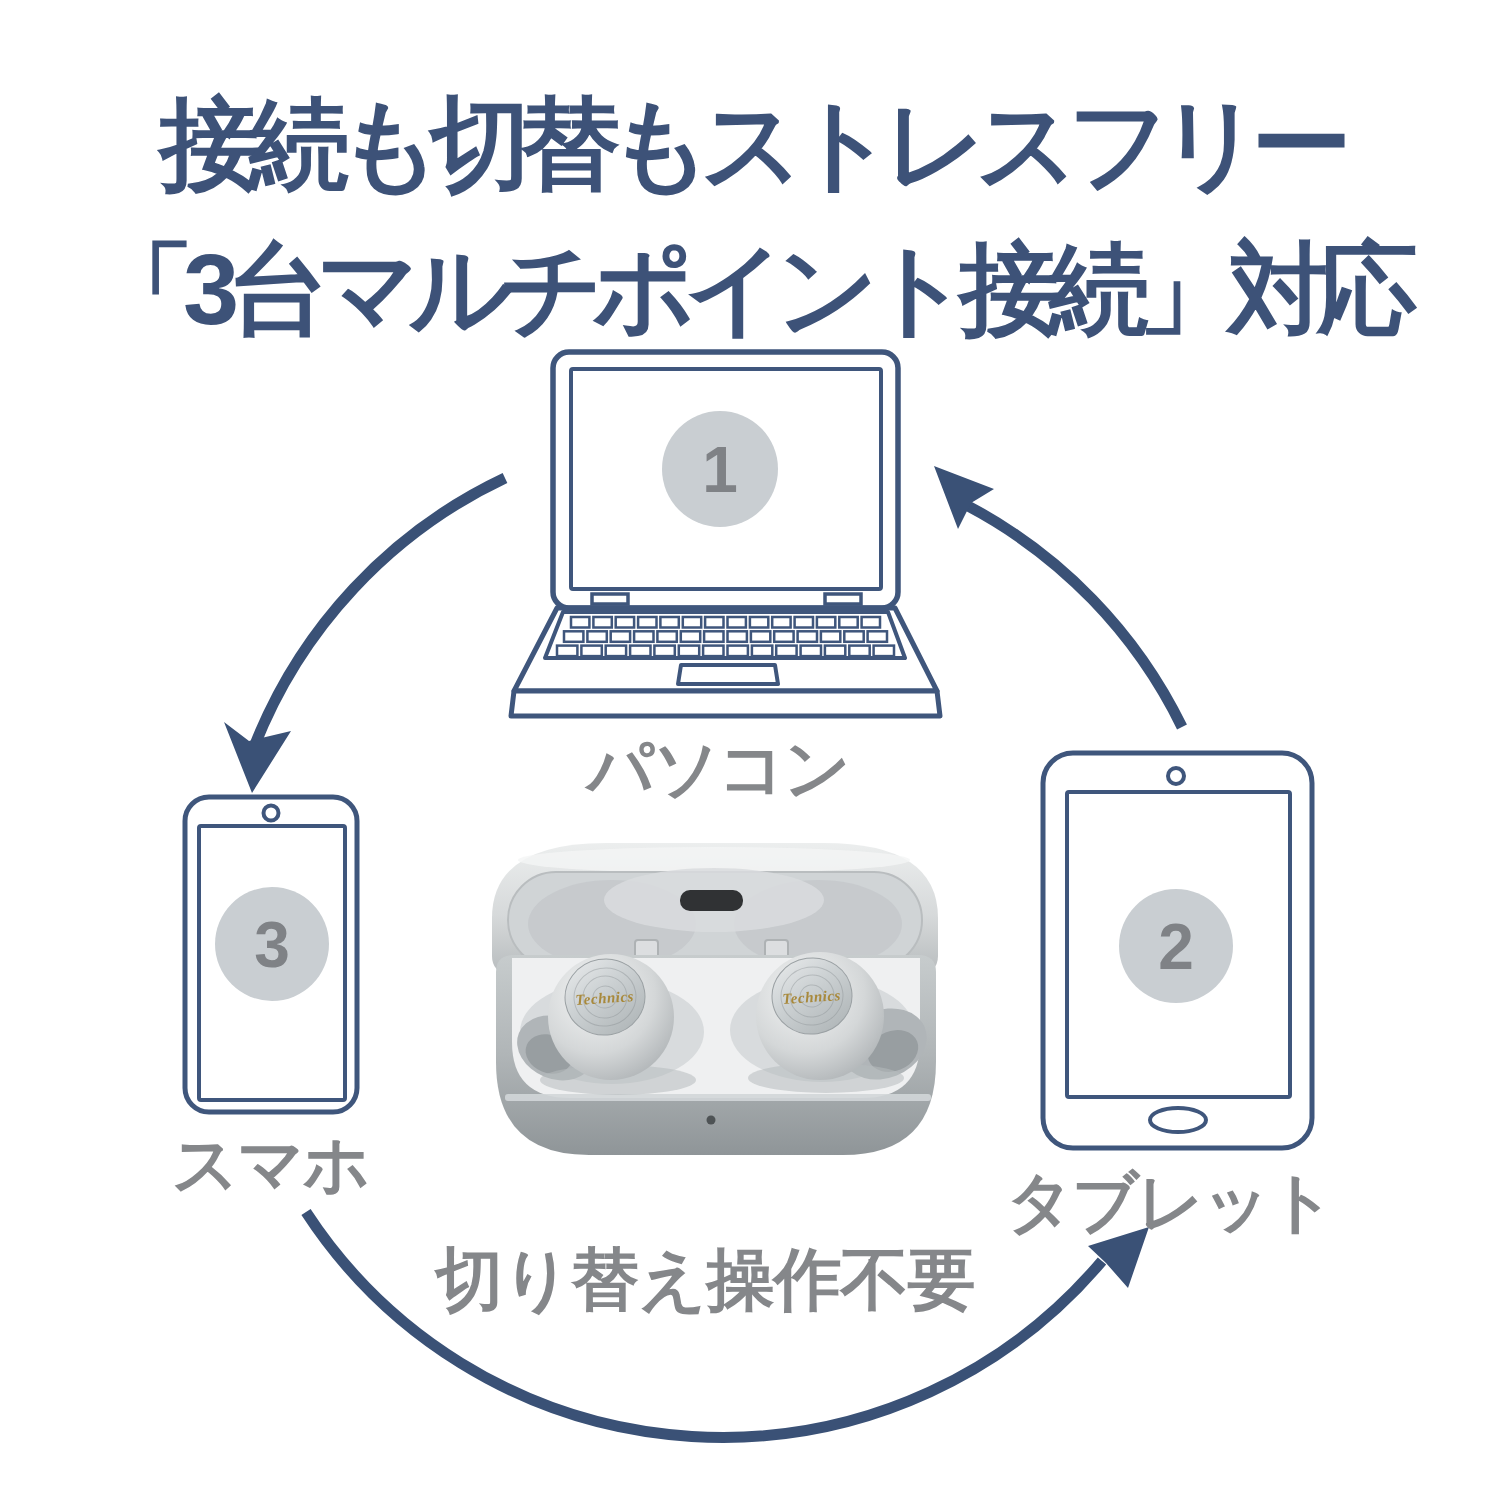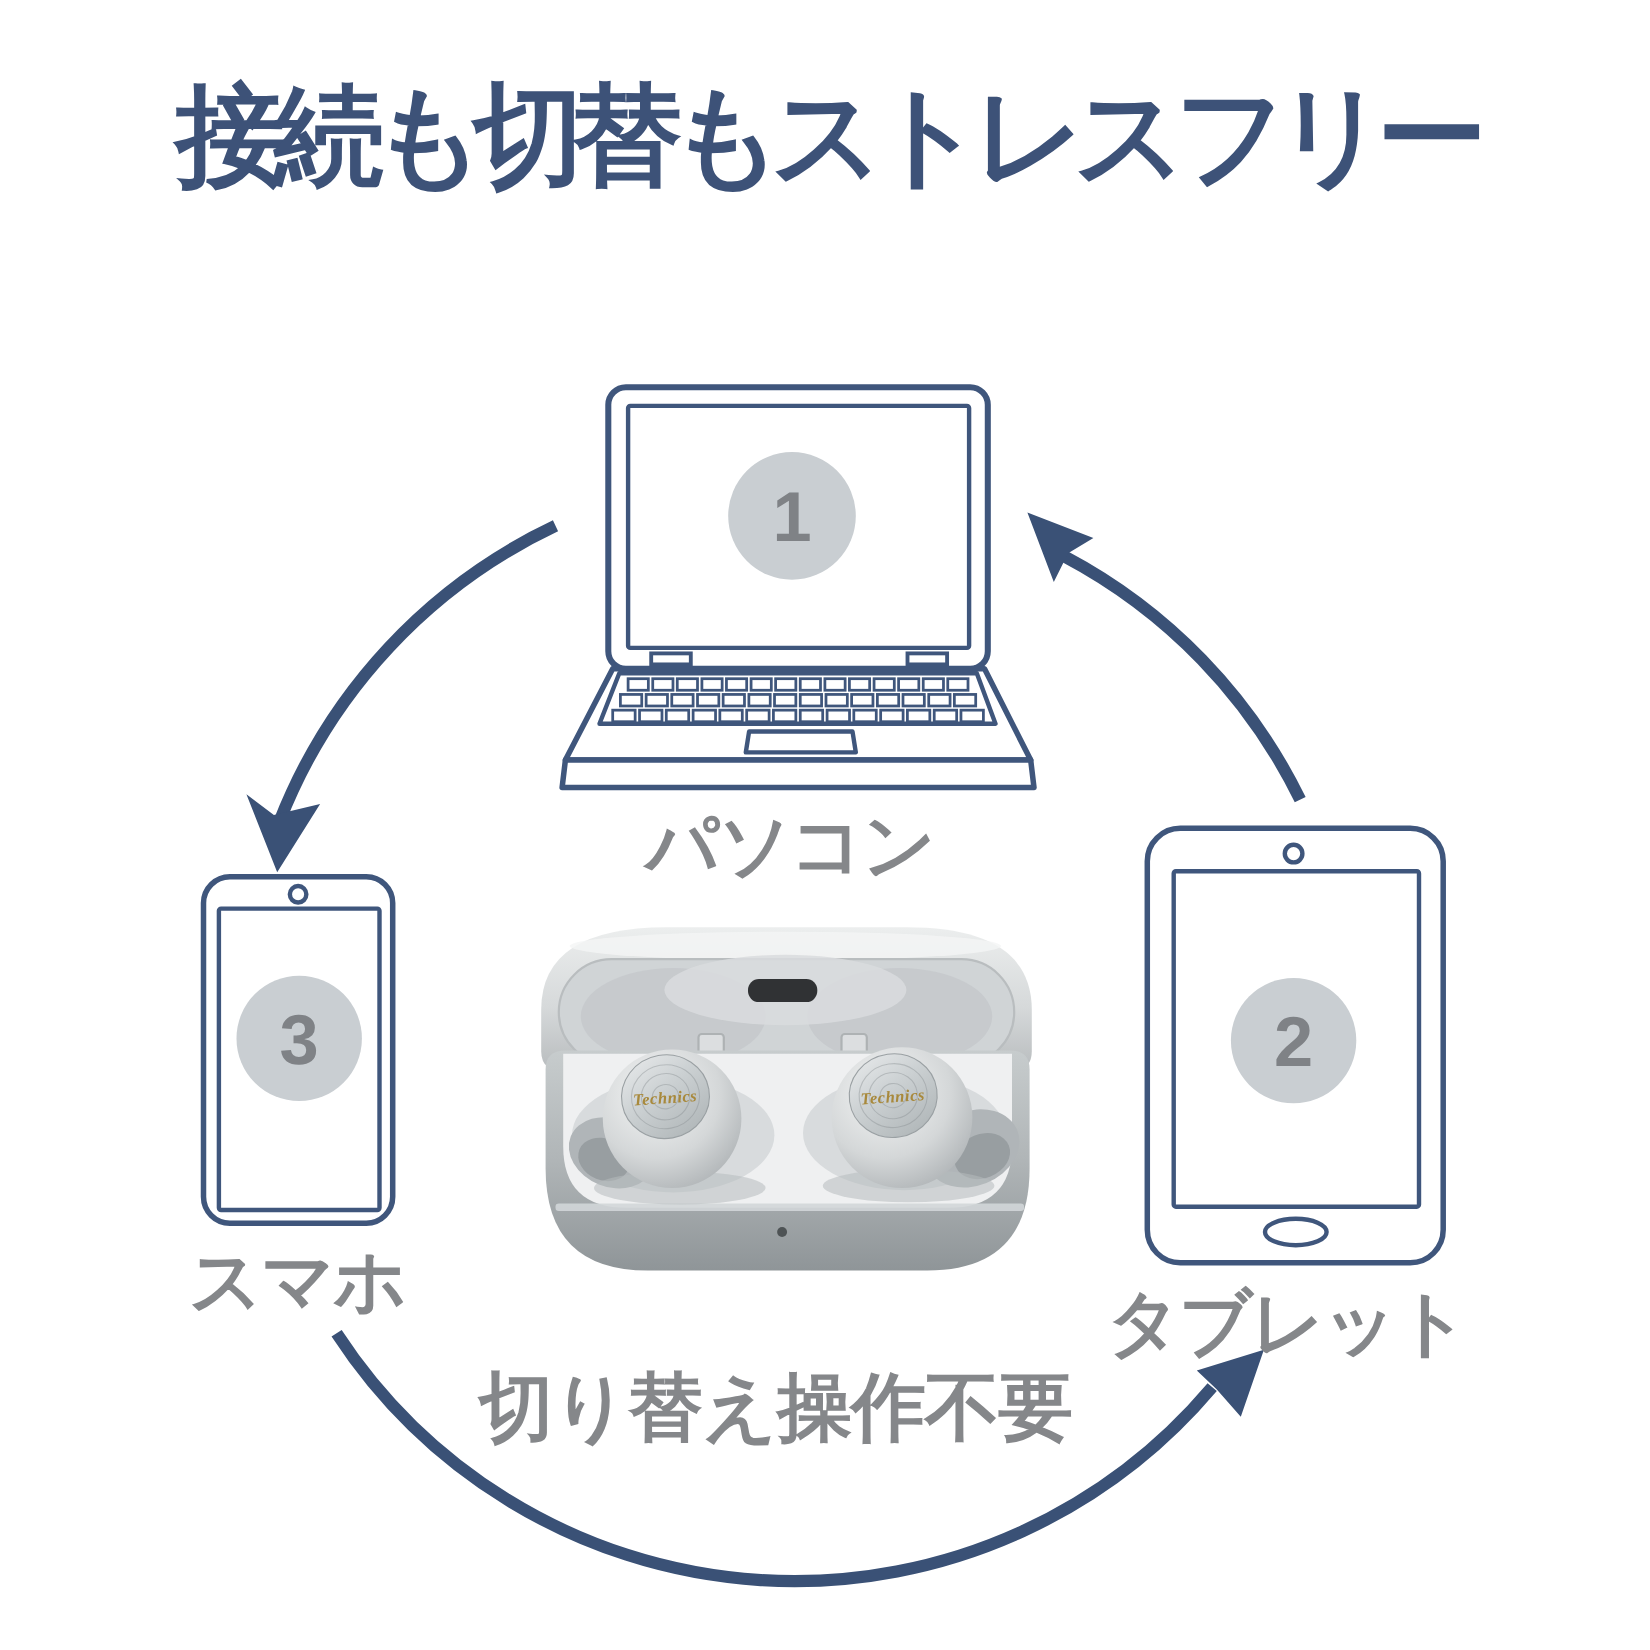--- a/index.html
+++ b/index.html
@@ -15,21 +15,21 @@
     top:62px;left:0;width:1500px;
     margin:0;
     text-align:center;
     font-size:101px;
     line-height:1.24;
     font-weight:bold;
     letter-spacing:-0.115em;
     color:#3d5278;
     z-index:2;
   }
-  .title .line{display:block;}
+  .title .line{display:block;margin-top:20px;}
   .diagram-svg{position:absolute;top:0;left:0;z-index:1;}
   .device-stroke{fill:#ffffff;stroke:#3f567c;}
   .badge-num{
     font-family:"Liberation Sans",sans-serif;
     font-size:64px;font-weight:bold;fill:#7f8286;
     text-anchor:middle;
   }
   .device-label{
     font-family:"Liberation Sans",sans-serif;
     font-size:66px;font-weight:bold;fill:#85878a;
@@ -50,20 +50,21 @@
   .arrow-head{fill:#3a5176;stroke:none;}
   .kb-keys rect{fill:#ffffff;stroke:#3f567c;stroke-width:2.5;}
 </style>
 </head>
 <body>
 
 <div class="canvas">
 
   <h1 class="title">
     <span class="line">接続も切替もストレスフリー</span>
+    <span class="line">「3台マルチポイント接続」対応</span>
   </h1>
 
   <svg class="diagram-svg" width="1500" height="1500" viewBox="0 0 1500 1500" xmlns="http://www.w3.org/2000/svg">
 
     <defs>
       <linearGradient id="lidGrad" x1="0" y1="0" x2="0" y2="1">
         <stop offset="0" stop-color="#eceeee"></stop>
         <stop offset="0.55" stop-color="#d6d9da"></stop>
         <stop offset="1" stop-color="#b7bbbd"></stop>
       </linearGradient>

